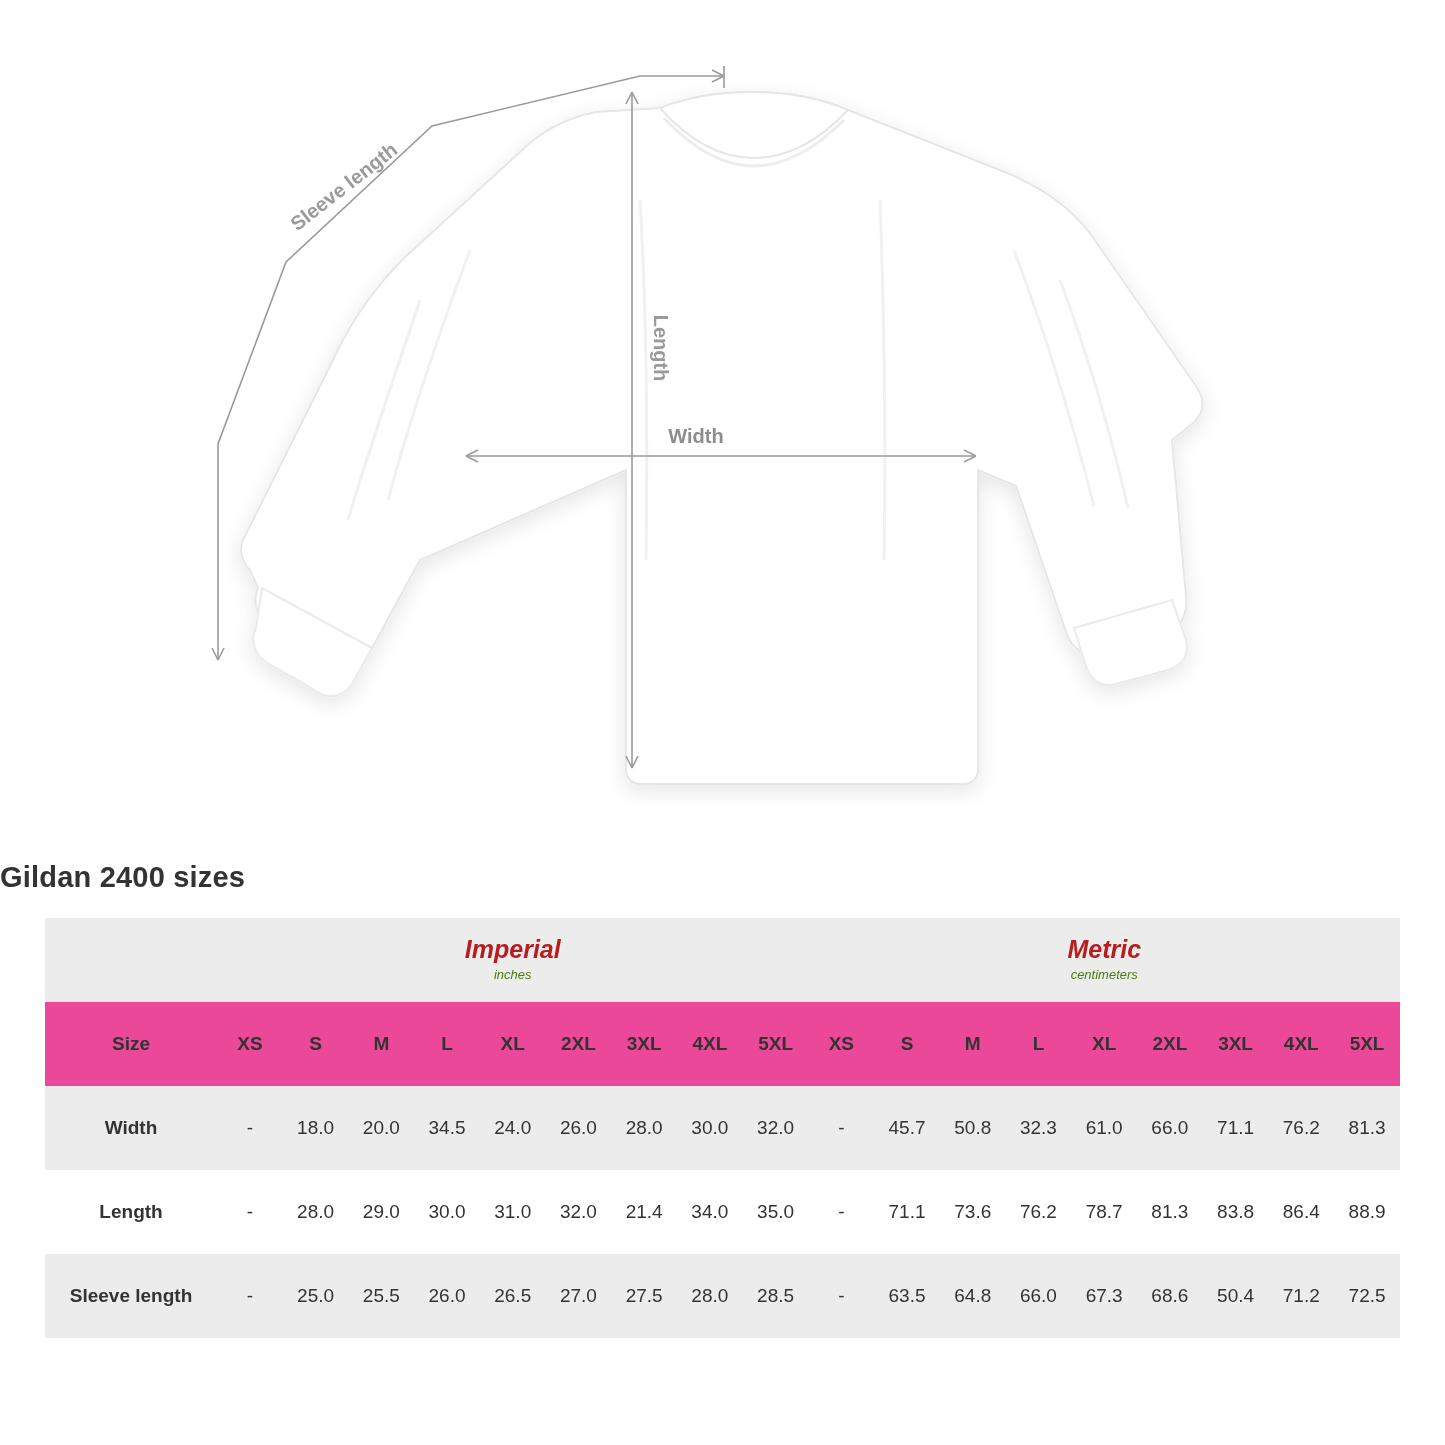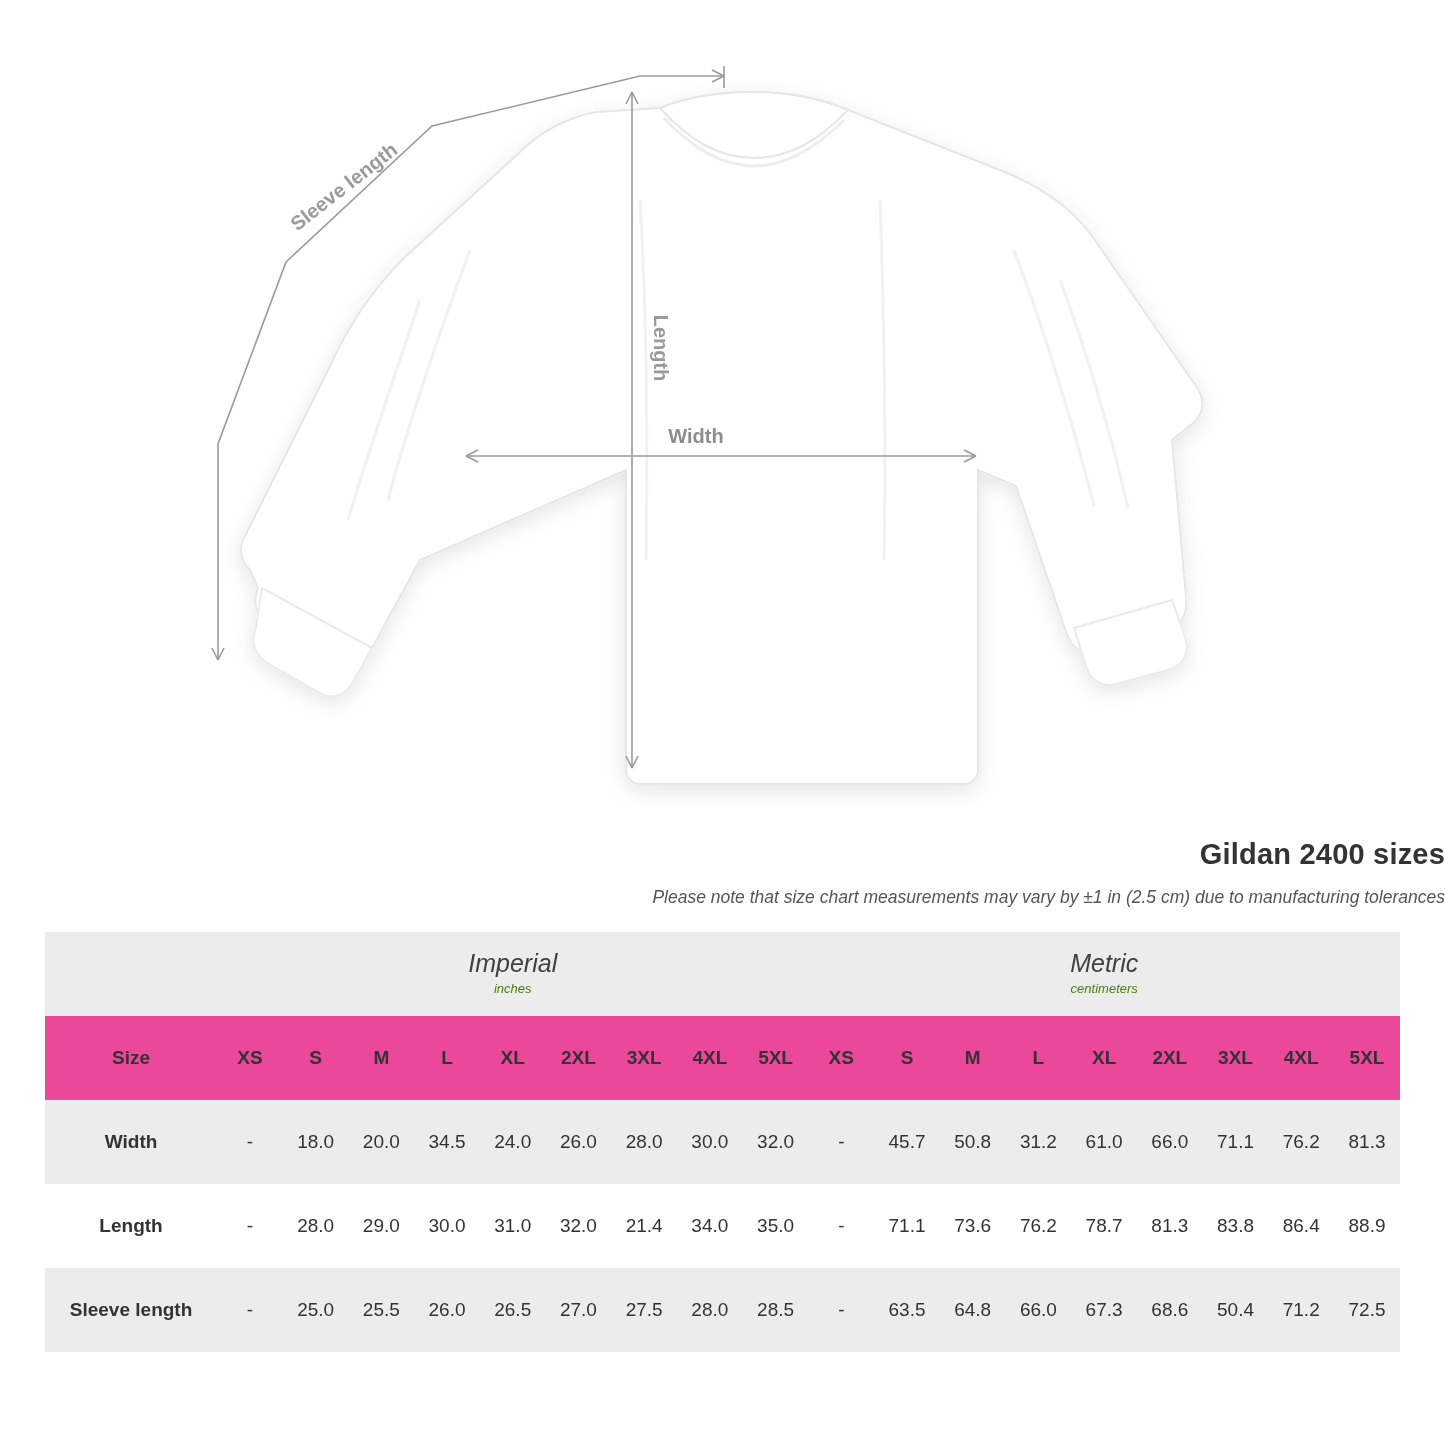--- a/index.html
+++ b/index.html
@@ -27,22 +27,22 @@
     height: 830px;
   }
   .illustration svg {
     position: absolute;
     top: 0;
     left: 0;
   }
 
   
   .title-block {
-    text-align: right;
-    margin-top: 8px;
+    text-align: left;
+    margin-top: 31px;
   }
   .chart-title {
     font-size: 29px;
     font-weight: bold;
     color: #333333;
     letter-spacing: 0.2px;
   }
   .chart-note {
     font-size: 17.5px;
     font-style: italic;
@@ -67,22 +67,22 @@
     padding: 0;
     height: 84px;
   }
   .unit-row td {
     background: #ececec;
     height: 112px;
   }
   .unit-title {
     font-size: 25px;
     font-style: italic;
-    font-weight: normal;
-    color: #404040;
+    font-weight: bold;
+    color: #b91c1c;
     line-height: 1.25;
   }
   .unit-sub {
     font-size: 13px;
     font-style: italic;
     color: #4d7c0f;
     line-height: 1.6;
   }
   .hdr-row td {
     background: #ec4899;
@@ -181,21 +181,20 @@
         <path d="M466 456 L 976 456"></path>
         <path d="M466 456 L 478 450 M466 456 L 478 462"></path>
         <path d="M976 456 L 964 450 M976 456 L 964 462"></path>
       </g>
       <text x="696" y="443" font-family="Liberation Sans, sans-serif" font-size="20" font-weight="bold" fill="#8d8d8d" text-anchor="middle">Width</text>
     </svg>
   </div>
 
   <div class="title-block">
     <div class="chart-title">Gildan 2400 sizes</div>
-    <div class="chart-note">Please note that size chart measurements may vary by ±1 in (2.5 cm) due to manufacturing tolerances</div>
   </div>
 
   <div class="table-wrap">
     <table class="size-table">
       <colgroup>
         <col class="col-label">
         <col class="col-v">
           <col class="col-v">
           <col class="col-v">
           <col class="col-v">
@@ -256,21 +255,21 @@
           <td>20.0</td>
           <td>34.5</td>
           <td>24.0</td>
           <td>26.0</td>
           <td>28.0</td>
           <td>30.0</td>
           <td>32.0</td>
           <td>-</td>
           <td>45.7</td>
           <td>50.8</td>
-          <td>31.2</td>
+          <td>32.3</td>
           <td>61.0</td>
           <td>66.0</td>
           <td>71.1</td>
           <td>76.2</td>
           <td>81.3</td>
         </tr>
 
         <tr class="row-b">
           <td class="rowlabel">Length</td>
           <td>-</td>

